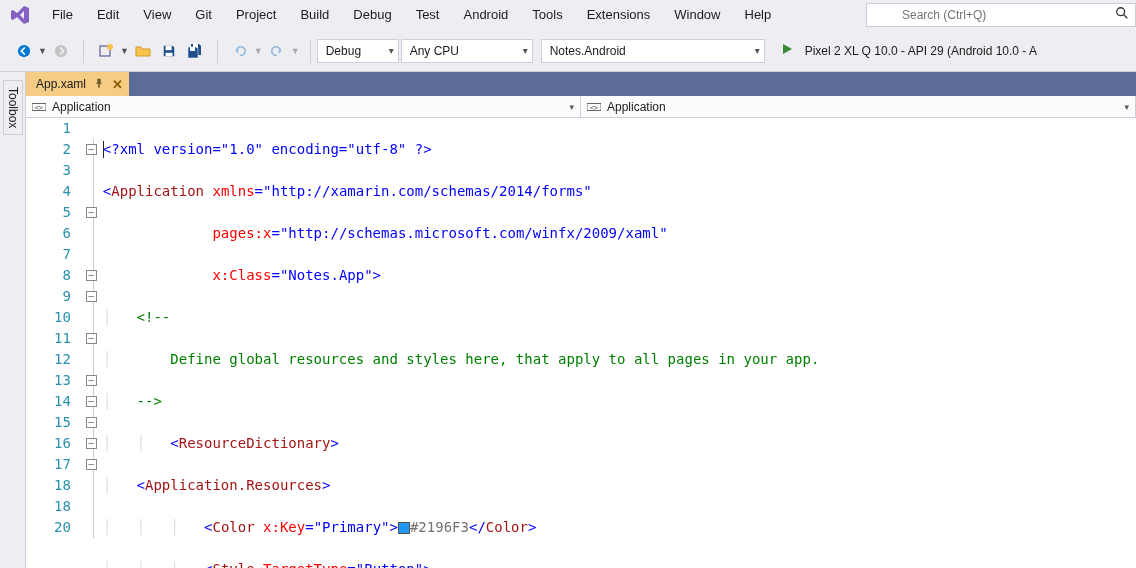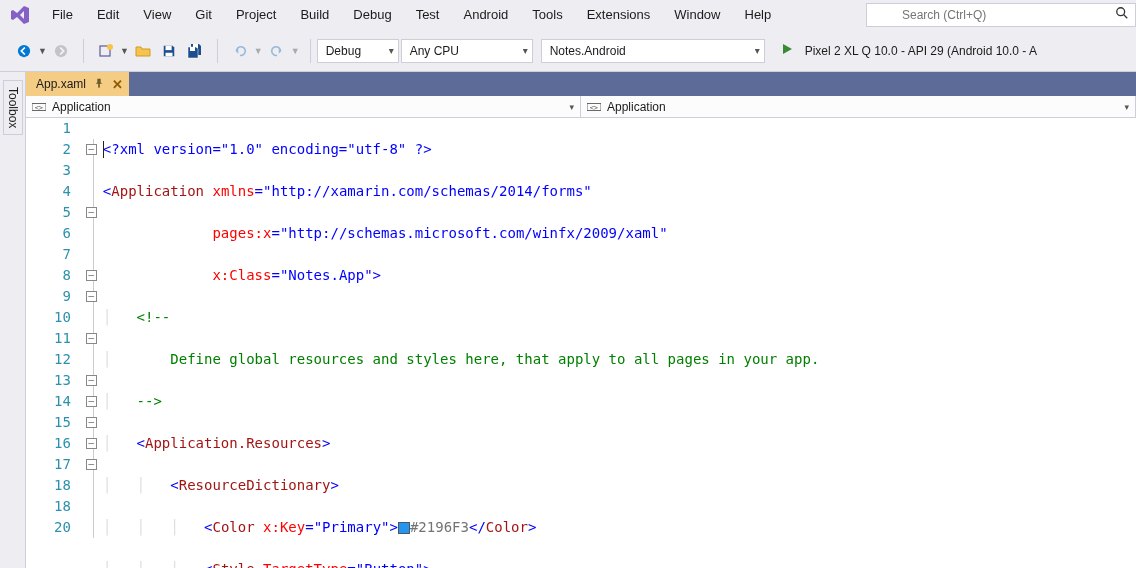--- a/index.html
+++ b/index.html
@@ -441,22 +441,22 @@
           </div>
       </div>
       <div class="code-lines">
 <div class="ln" style="position:relative"><span class="cursor-line"></span><span class="c-blue">&lt;?xml version="1.0" encoding="utf-8" ?&gt;</span></div>
 <div class="ln"><span class="c-blue">&lt;</span><span class="c-brown">Application</span><span> </span><span class="c-red">xmlns</span><span class="c-blue">=</span><span class="c-blue">"http://xamarin.com/schemas/2014/forms"</span></div>
 <div class="ln">             <span class="c-red">pages:x</span><span class="c-blue">=</span><span class="c-blue">"http://schemas.microsoft.com/winfx/2009/xaml"</span></div>
 <div class="ln">             <span class="c-red">x:Class</span><span class="c-blue">=</span><span class="c-blue">"Notes.App"</span><span class="c-blue">&gt;</span></div>
 <div class="ln"><span class="ig">│   </span><span class="c-green">&lt;!--</span></div>
 <div class="ln"><span class="ig">│   </span>    <span class="c-green">Define global resources and styles here, that apply to all pages in your app.</span></div>
 <div class="ln"><span class="ig">│   </span><span class="c-green">--&gt;</span></div>
+<div class="ln"><span class="ig">│   │   </span><span class="c-blue">&lt;</span><span class="c-brown">ResourceDictionary</span><span class="c-blue">&gt;</span></div>
 <div class="ln"><span class="ig">│   </span><span class="c-blue">&lt;</span><span class="c-brown">Application.Resources</span><span class="c-blue">&gt;</span></div>
-<div class="ln"><span class="ig">│   │   </span><span class="c-blue">&lt;</span><span class="c-brown">ResourceDictionary</span><span class="c-blue">&gt;</span></div>
 <div class="ln"><span class="ig">│   │   │   </span><span class="c-blue">&lt;</span><span class="c-brown">Color</span><span> </span><span class="c-red">x:Key</span><span class="c-blue">=</span><span class="c-blue">"Primary"</span><span class="c-blue">&gt;</span><span class="color-chip chip-primary"></span><span class="c-black">#2196F3</span><span class="c-blue">&lt;/</span><span class="c-brown">Color</span><span class="c-blue">&gt;</span></div>
 <div class="ln"><span class="ig">│   │   │   </span><span class="c-blue">&lt;</span><span class="c-brown">Style</span><span> </span><span class="c-red">TargetType</span><span class="c-blue">=</span><span class="c-blue">"Button"</span><span class="c-blue">&gt;</span></div>
 
 
 
 
 
 
 
 

